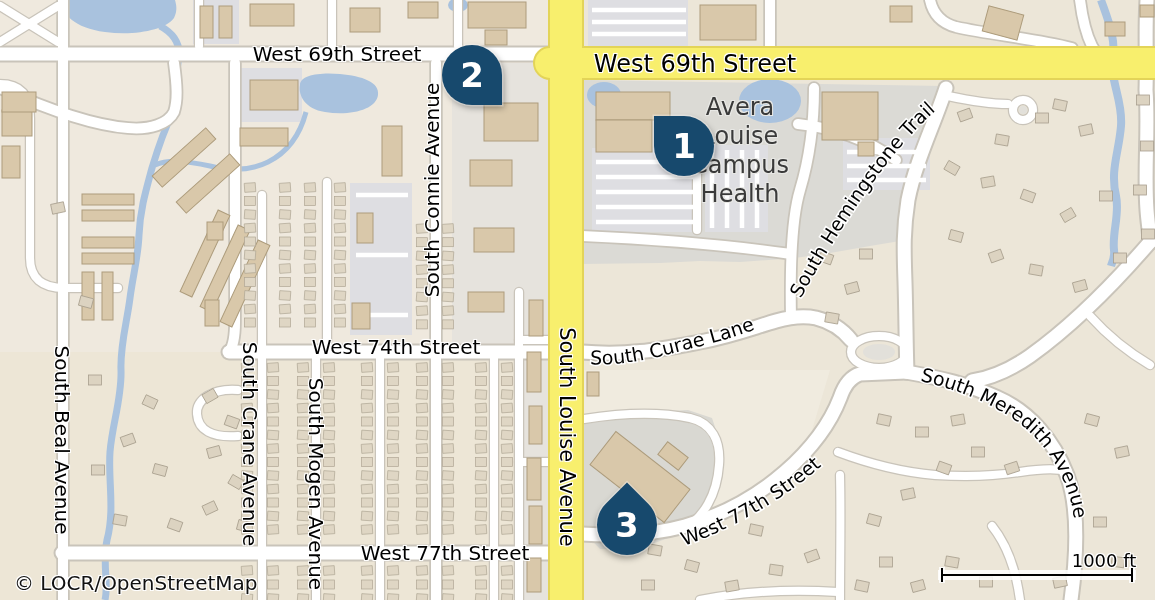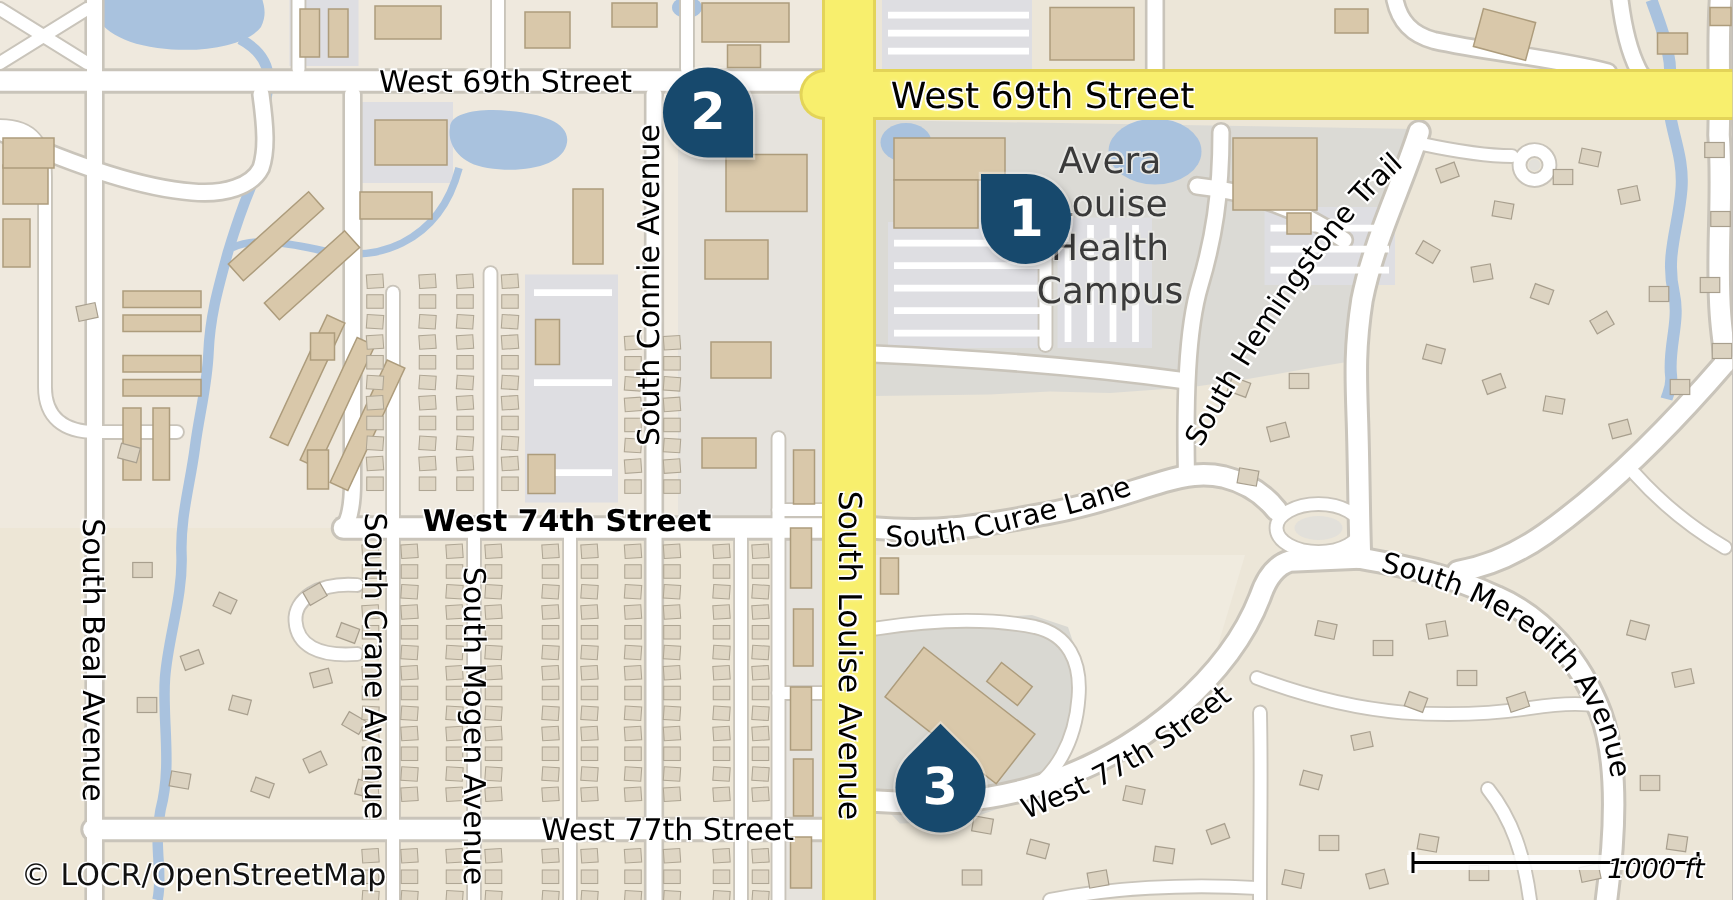--- a/index.html
+++ b/index.html
@@ -39,24 +39,23 @@
   #pin1{left:654px;top:116px;border-radius:0 50% 50% 50%;}
   #pin2{left:442px;top:45px;border-radius:50% 50% 0 50%;}
   #pin3{left:597px;top:495px;border-radius:0 50% 50% 50%;transform:rotate(45deg);}
   #pin3 .pin-num{transform:rotate(-45deg);}
   
   #attribution{
     position:absolute;left:14px;top:571px;font-size:20px;color:#111;z-index:25;
     text-shadow:-1px -1px 0 #fff,1px -1px 0 #fff,-1px 1px 0 #fff,1px 1px 0 #fff;
   }
   #scale-label{
-    position:absolute;left:1104px;top:580px;transform:translate(-50%,-50%);
+    position:absolute;left:1104px;top:560px;transform:translate(-50%,-50%);
     font-size:18px;color:#000;z-index:25;white-space:nowrap;
     text-shadow:-1px -1px 0 #fff,1px -1px 0 #fff,-1px 1px 0 #fff,1px 1px 0 #fff;
-    font-style:italic;
   }
   
   .curved-label{
     font-size:19px;fill:#000;stroke:#fff;stroke-width:3px;paint-order:stroke;
     font-family:"DejaVu Sans","Liberation Sans",sans-serif;
   }
   .bldg{fill:#D9C8AA;stroke:#AD9C7C;stroke-width:1;}
   .house{fill:#DCD3C1;stroke:#A89F8E;stroke-width:0.8;}
   .rowhouse{fill:#DFD6C4;stroke:#AFA694;stroke-width:0.7;}
 </style>
@@ -582,33 +581,33 @@
         <textPath href="#p-w77r" startOffset="0">West 77th Street</textPath>
       </text>
       <text class="curved-label">
         <textPath href="#p-mered" startOffset="4">South Meredith Avenue</textPath>
       </text>
     </g>
   </svg>
 
   <div class="mlabel" id="lbl-w69l" style="left:337px;top:54px;">West 69th Street</div>
   <div class="mlabel" id="lbl-w69r" style="left:695px;top:64px;">West 69th Street</div>
-  <div class="mlabel" id="lbl-w74" style="left:378px;top:347px;font-weight:bold;">West 74th Street</div>
+  <div class="mlabel" id="lbl-w74" style="left:396px;top:347px;">West 74th Street</div>
   <div class="mlabel" id="lbl-w77l" style="left:445px;top:553px;">West 77th Street</div>
   <div class="mlabel rot90" id="lbl-louise" style="left:566px;top:437px;">South Louise Avenue</div>
   <div class="mlabel rotm90" id="lbl-connie" style="left:432px;top:190px;">South Connie Avenue</div>
   <div class="mlabel rot90" id="lbl-beal" style="left:62px;top:440px;">South Beal Avenue</div>
   <div class="mlabel rot90" id="lbl-crane" style="left:250px;top:444px;">South Crane Avenue</div>
   <div class="mlabel rot90" id="lbl-mogen" style="left:316px;top:484px;">South Mogen Avenue</div>
 
   <div id="place-label">
     <div>Avera</div>
     <div>Louise</div>
+    <div>Campus</div>
     <div>Health</div>
-    <div>Campus</div>
   </div>
 
   <div class="pin" id="pin1" style="background: rgb(23, 73, 109);">
     <span class="pin-num">1</span>
   </div>
   <div class="pin" id="pin2" style="background: rgb(23, 73, 109);">
     <span class="pin-num">2</span>
   </div>
   <div class="pin" id="pin3" style="background: rgb(23, 73, 109);">
     <span class="pin-num">3</span>

